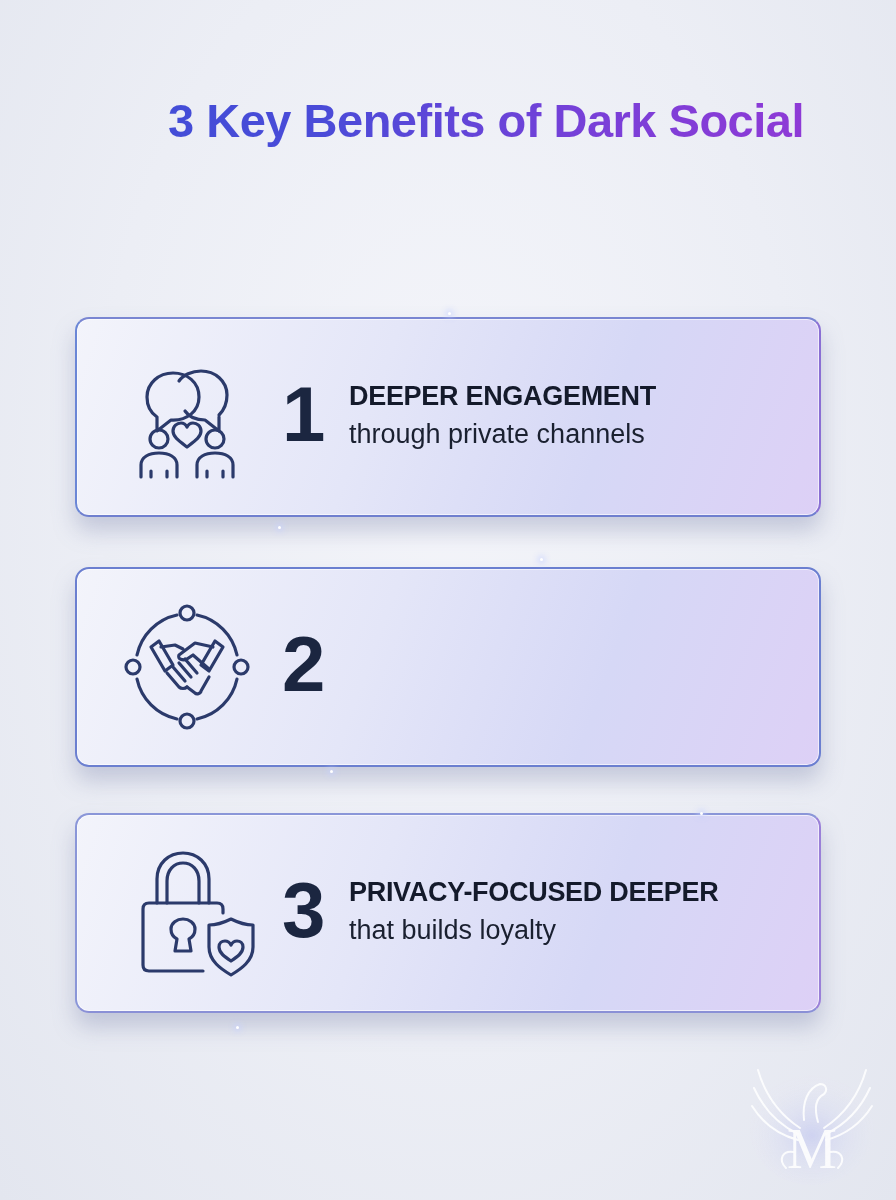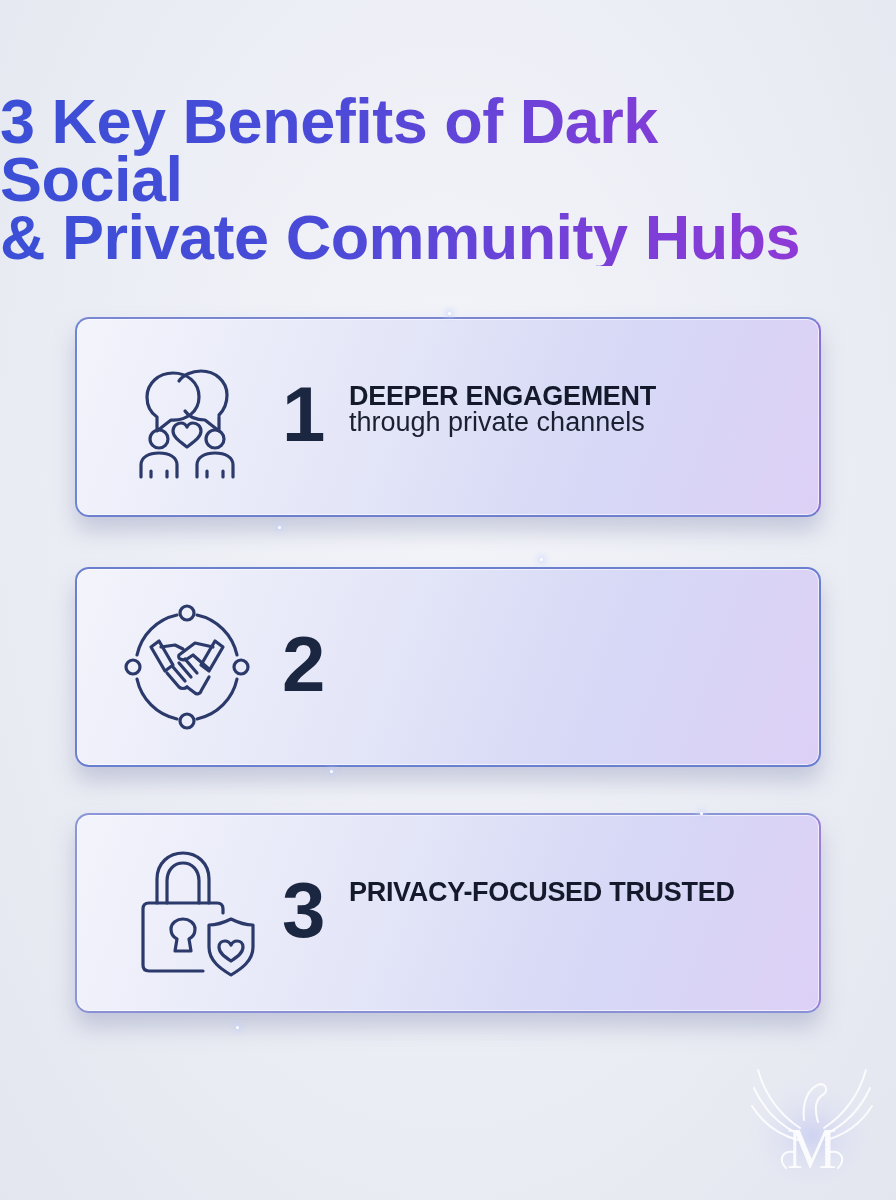--- a/index.html
+++ b/index.html
@@ -4,21 +4,21 @@
 <style>
   * { box-sizing: border-box; margin: 0; padding: 0; }
   html, body { width: 896px; height: 1200px; overflow: hidden; }
   body {
     font-family: "Liberation Sans", sans-serif;
     background: radial-gradient(ellipse at 50% 40%, #f4f5fa 0%, #eceef5 55%, #e3e6ef 100%);
     position: relative;
   }
   .title {
     position: absolute; top: 92px; left: 0; width: 804px;
-    text-align: left; font-weight: 700; font-size: 63px; line-height: 58px;
+    text-align: right; font-weight: 700; font-size: 47px; line-height: 58px;
     letter-spacing: -0.5px;
     background: linear-gradient(90deg, #3b4fd6 0%, #4a4bd8 40%, #7a3fd8 75%, #8e3ad6 100%);
     -webkit-background-clip: text; background-clip: text; color: transparent;
   }
   .card {
     position: absolute; left: 75px; width: 746px; height: 200px;
     border-radius: 14px;
     border: 2px solid #6b7fd0;
     background: linear-gradient(110deg, #f3f4fb 0%, #e4e6f8 40%, #d6d8f6 70%, #ddd0f6 100%);
     box-shadow: 0 14px 22px rgba(120,130,170,0.35), inset 0 0 0 1px rgba(255,255,255,0.6);
@@ -29,32 +29,31 @@
   .icon { position: absolute; left: 40px; top: 28px; width: 140px; height: 140px; }
   .num {
     position: absolute; left: 205px; top: 50px; font-size: 78px; font-weight: 700;
     color: #1b2640; line-height: 90px;
   }
   .heading {
     position: absolute; left: 272px; top: 62px; font-size: 27px; font-weight: 700;
     color: #141a2b; letter-spacing: -0.3px; white-space: nowrap;
   }
   .sub {
-    position: absolute; left: 272px; top: 88px; font-size: 27px; font-weight: 400;
+    position: absolute; left: 272px; top: 100px; font-size: 27px; font-weight: 400;
     color: #1a2030; white-space: nowrap;
   }
   .logo { position: absolute; left: 742px; top: 1050px; width: 140px; height: 140px; opacity: 0.9; }
   .spark { position: absolute; width: 3px; height: 3px; border-radius: 50%; background: #fff; box-shadow: 0 0 6px 2px rgba(200,210,255,0.9); }
 </style>
 </head>
 <body>
 
 <div class="title">
   <div>3 Key Benefits of Dark Social</div>
-  <div>&amp; Private Community Hubs</div>
 </div>
 
 <div class="card c1">
   <svg class="icon" viewBox="0 0 140 140" fill="none" stroke="#2b3a6b" stroke-width="3.2" stroke-linecap="round" stroke-linejoin="round">
     <path d="M40 70 L40 84 L54 73 C70 74 82 64 82 50 C82 35 70 26 56 26 C42 26 30 36 30 50 C30 60 34 66 40 70 Z"></path>
     <path d="M102 70 L102 84 L88 73 C80 73 72 70 68 64"></path>
     <path d="M62 34 C66 28 75 24 84 24 C98 24 110 34 110 48 C110 58 106 64 102 68"></path>
     <path d="M70 100 C62 94 56 90 56 84 C56 79 60 76 64 76 C67 76 69 78 70 80 C71 78 73 76 76 76 C80 76 84 79 84 84 C84 90 78 94 70 100 Z"></path>
     <circle cx="42" cy="92" r="9"></circle>
     <circle cx="98" cy="92" r="9"></circle>
@@ -92,21 +91,22 @@
 <div class="card c3">
   <svg class="icon" viewBox="0 0 140 140" fill="none" stroke="#2b3a6b" stroke-width="3.2" stroke-linecap="round" stroke-linejoin="round">
     <path d="M40 60 L40 36 C40 20 52 10 66 10 C80 10 92 20 92 36 L92 60"></path>
     <path d="M50 60 L50 38 C50 27 57 20 66 20 C75 20 82 27 82 38 L82 60"></path>
     <path d="M86 128 L32 128 C28 128 26 126 26 122 L26 66 C26 62 28 60 32 60 L100 60 C104 60 106 62 106 66 L106 70"></path>
     <path d="M60 96 C56 94 54 90 54 86 C54 80 60 76 66 76 C72 76 78 80 78 86 C78 90 76 94 72 96 L74 108 L58 108 Z"></path>
     <path d="M114 76 C106 80 98 82 92 82 L92 104 C92 118 104 126 114 132 C124 126 136 118 136 104 L136 82 C130 82 122 80 114 76 Z"></path>
     <path d="M114 118 C108 114 102 110 102 104 C102 100 105 98 108 98 C111 98 113 100 114 102 C115 100 117 98 120 98 C123 98 126 100 126 104 C126 110 120 114 114 118 Z"></path>
   </svg>
   <div class="num">3</div>
-  <div class="heading">PRIVACY-FOCUSED TRUSTED</div>
+  <div class="heading">PRIVACY-FOCUSED DEEPER</div>
+  <div class="sub">that builds loyalty</div>
 </div>
 
 <div class="spark" style="left:448px;top:312px;"></div>
 <div class="spark" style="left:278px;top:526px;"></div>
 <div class="spark" style="left:540px;top:558px;"></div>
 <div class="spark" style="left:330px;top:770px;"></div>
 <div class="spark" style="left:700px;top:812px;"></div>
 <div class="spark" style="left:236px;top:1026px;"></div>
 
 <svg class="logo" viewBox="0 0 140 140">

